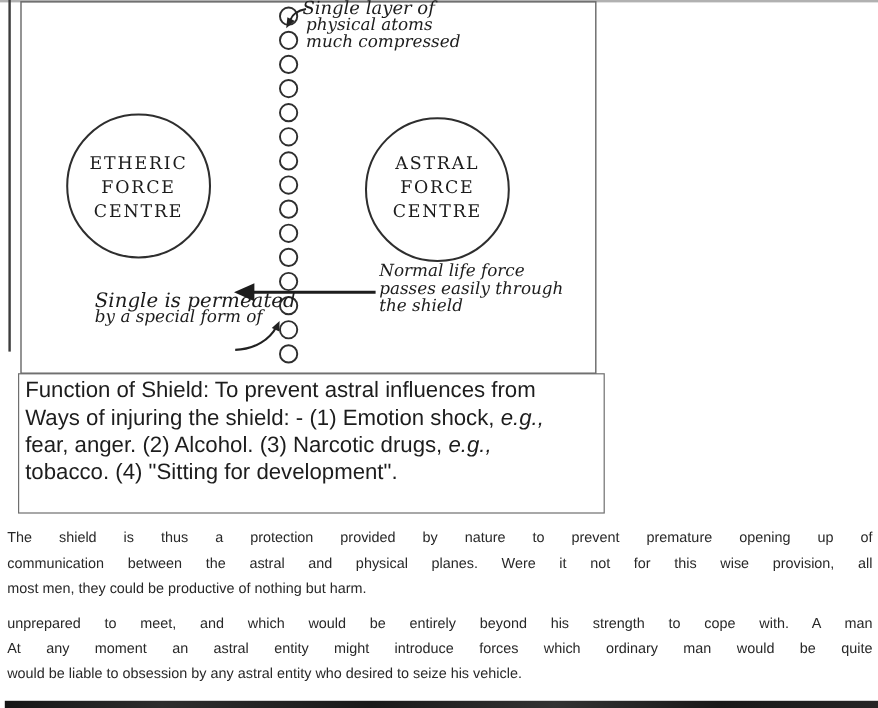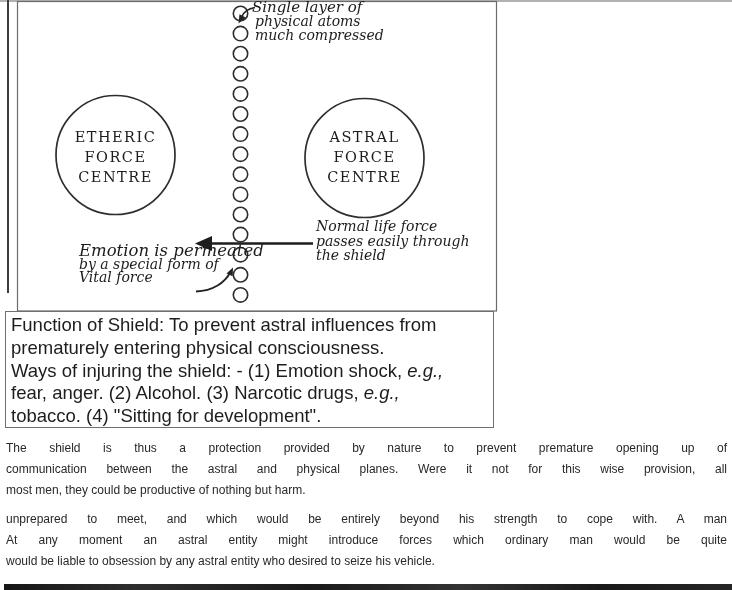--- a/index.html
+++ b/index.html
@@ -24,21 +24,21 @@
   #shield-annotation{left:79px;top:244px;font-size:14px;line-height:13.5px;}
   #shield-annotation .l1{font-size:16.5px;}
 
   
   .centre-label{width:121px;text-align:center;font-family:"DejaVu Serif",serif;
     font-size:14.5px;letter-spacing:1.5px;line-height:20px;color:var(--annotation-ink,#1c1c1c);}
   #etheric-label{left:55px;top:127px;}
   #astral-label{left:304px;top:127px;}
 
   
-  #function-box{left:5px;top:311px;width:489px;height:117px;border:1.5px solid var(--box-border,#6f6f6f);
+  #function-box{left:15px;top:311px;width:489px;height:117px;border:1.5px solid var(--box-border,#6f6f6f);
     box-sizing:border-box;padding:2px 0 0 5px;background:transparent;}
   #function-box .boxline{font-size:18.5px;line-height:22.8px;color:#1d1d1d;white-space:nowrap;}
   #function-box .it{font-style:italic;}
 
   
   #body-text{left:6px;top:438px;width:721px;color:#282828;}
   #body-text .para{margin:0;}
   #body-text .para + .para{margin-top:9px;}
   #body-text .bline{font-size:12px;line-height:20.8px;white-space:nowrap;
     text-align:justify;text-align-last:justify;}
@@ -106,28 +106,26 @@
   <div>CENTRE</div>
 </div>
 
 <div class="abs hand" id="life-force-annotation">
   <div>Normal life force</div>
   <div>passes easily through</div>
   <div>the shield</div>
 </div>
 
 <div class="abs hand" id="shield-annotation">
-  <div class="l1">Emotion is permeated</div>
+  <div class="l1">Single is permeated</div>
   <div class="l2">by a special form of</div>
-  <div class="l3">Vital force</div>
 </div>
 
 <div class="abs" id="function-box">
     <div class="boxline"><span>Function of Shield: To prevent astral influences from</span></div>
-    <div class="boxline"><span>prematurely entering physical consciousness.</span></div>
     <div class="boxline"><span>Ways of injuring the shield: - (1) Emotion shock, </span><span class="it">e.g.,</span></div>
     <div class="boxline"><span>fear, anger. (2) Alcohol. (3) Narcotic drugs, </span><span class="it">e.g.,</span></div>
     <div class="boxline"><span>tobacco. (4) "Sitting for development".</span></div>
   </div>
 
 <div class="abs" id="body-text">
     <div class="para">
       <div class="bline">The shield is thus a protection provided by nature to prevent premature opening up of</div>
       <div class="bline">communication between the astral and physical planes. Were it not for this wise provision, all</div>
       <div class="bline last">most men, they could be productive of nothing but harm.</div>

